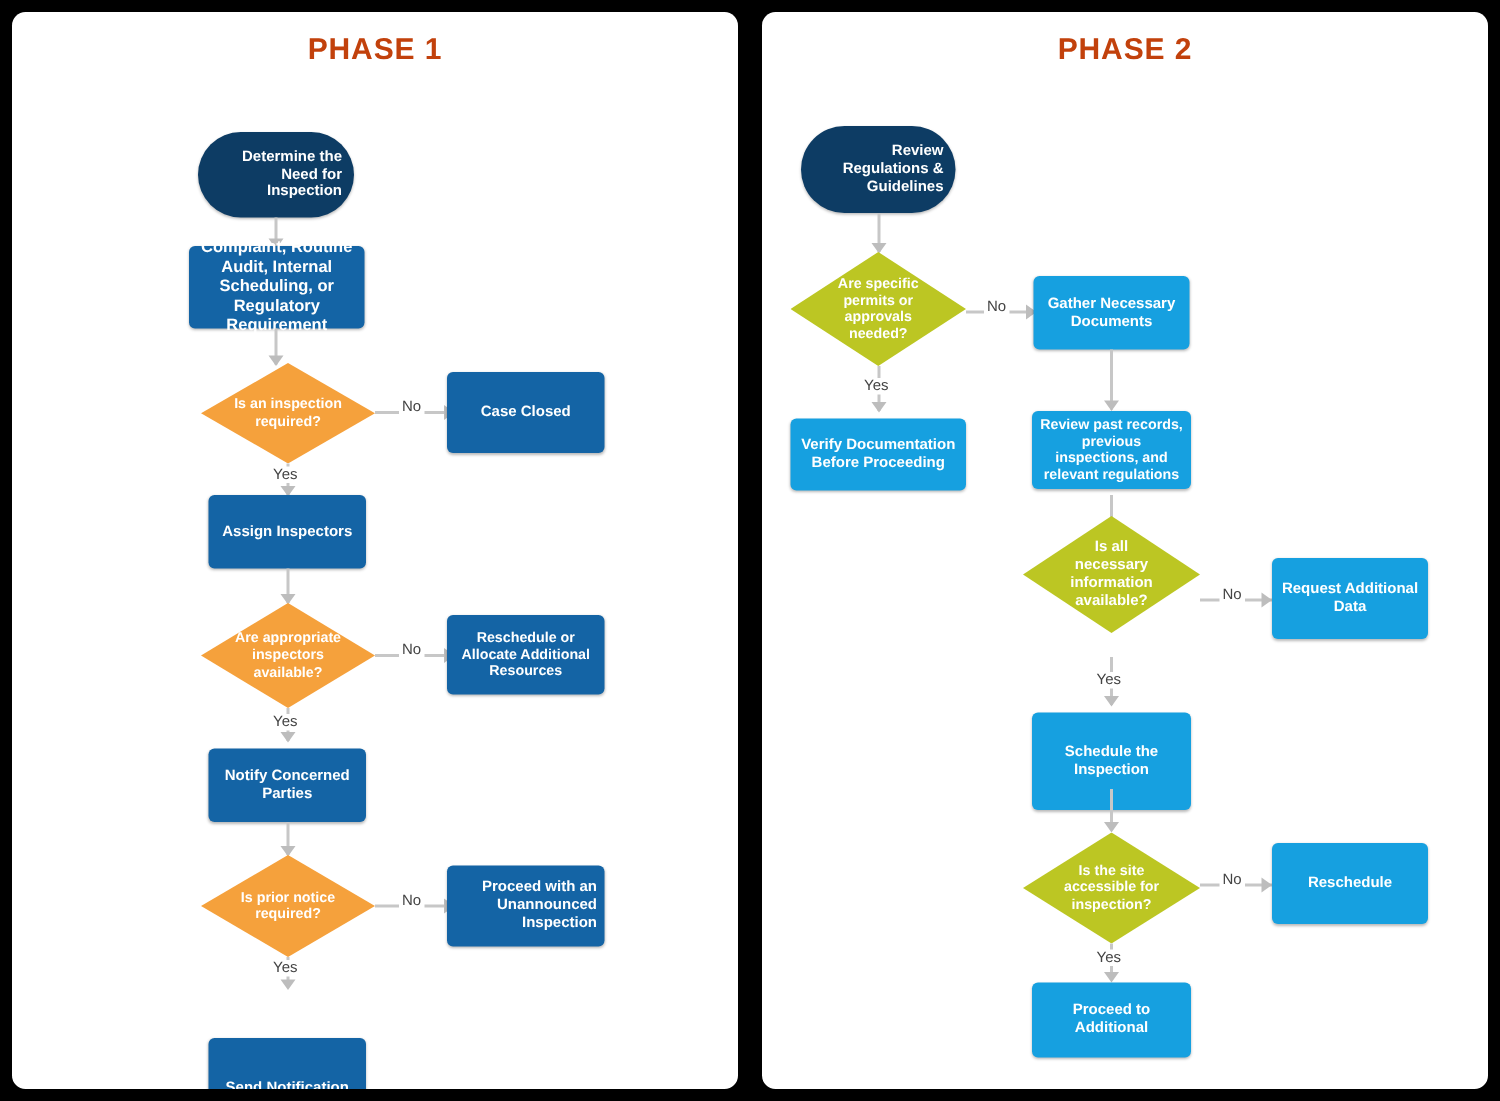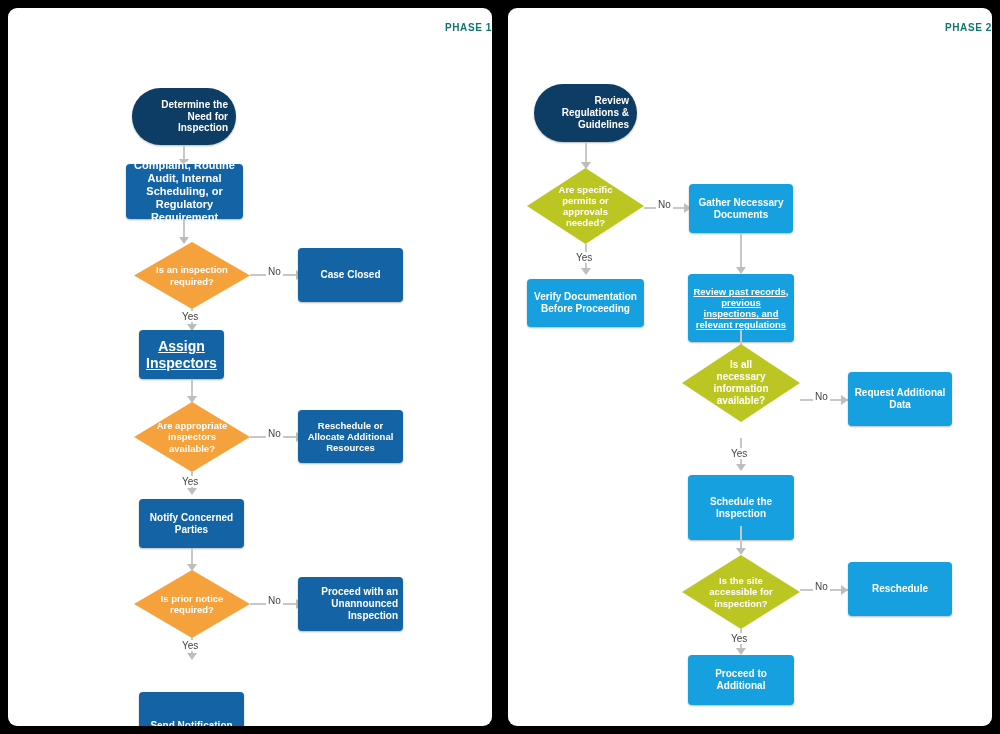--- a/index.html
+++ b/index.html
@@ -5,22 +5,22 @@
 <style>
   html,body{margin:0;padding:0;background:#000;}
   body{width:1000px;height:734px;font-family:"Liberation Sans",sans-serif;overflow:hidden;}
   #canvas{position:relative;width:1000px;height:734px;background:#000;}
 
   .panel{position:absolute;background:#fff;border-radius:9px;overflow:hidden;}
   #panel-1{left:8px;top:8px;width:484px;height:718px;}
   #panel-2{left:508px;top:8px;width:484px;height:718px;}
 
   .phase-title{
-    position:absolute;top:14px;left:0;width:100%;text-align:right;
-    font-size:10px;font-weight:bold;color:#0f766e;letter-spacing:.6px;
+    position:absolute;top:14px;left:0;width:100%;text-align:center;
+    font-size:20px;font-weight:bold;color:#c2410c;letter-spacing:.6px;
   }
 
   
   .node{
     position:absolute;display:flex;align-items:center;justify-content:center;
     text-align:center;color:#fff;font-weight:bold;line-height:1.18;
     box-sizing:border-box;
   }
   .proc{border-radius:4px;padding:3px 5px;
         box-shadow:0 1px 2px rgba(0,0,0,.28);}
@@ -78,21 +78,21 @@
     <div class="arrow-r" style="left:288px;top:262px;"></div>
     <div class="elabel" style="left:258px;top:258px;">No</div>
     <div class="node proc c-blue1" style="left:290px;top:240px;width:105px;height:54px;font-size:10px;">
       <span>Case Closed</span>
     </div>
 
     <div class="vline" style="left:183px;top:301px;height:21px;"></div>
     <div class="arrow-d" style="left:179px;top:316px;"></div>
     <div class="elabel" style="left:172px;top:303px;">Yes</div>
 
-    <div class="node proc c-blue1" style="left:131px;top:322px;width:85px;height:49px;font-size:14px;text-decoration:underline;">
+    <div class="node proc c-blue1" style="left:131px;top:322px;width:105px;height:49px;font-size:10px;">
       <span>Assign Inspectors</span>
     </div>
     <div class="vline" style="left:183px;top:371px;height:23px;"></div>
     <div class="arrow-d" style="left:179px;top:388px;"></div>
 
     <div class="node dec" style="left:126px;top:394px;width:116px;height:70px;font-size:9.5px;">
       <svg class="dshape" viewBox="0 0 116 70" preserveAspectRatio="none">
         <polygon points="58,0 116,35 58,70 0,35" fill="#f5a13c"></polygon>
       </svg>
       <span class="dtext">Are appropriate inspectors available?</span>
@@ -159,21 +159,21 @@
 
     <div class="vline" style="left:77px;top:236px;height:30px;"></div>
     <div class="arrow-d" style="left:73px;top:260px;"></div>
     <div class="elabel" style="left:66px;top:244px;">Yes</div>
     <div class="node proc c-blue2" style="left:19px;top:271px;width:117px;height:48px;font-size:10px;">
       <span>Verify Documentation Before Proceeding</span>
     </div>
 
     <div class="vline" style="left:232px;top:225px;height:40px;"></div>
     <div class="arrow-d" style="left:228px;top:259px;"></div>
-    <div class="node proc c-blue2" style="left:180px;top:266px;width:106px;height:68px;font-size:9.5px;text-decoration:underline;">
+    <div class="node proc c-blue2" style="left:180px;top:266px;width:106px;height:52px;font-size:9.5px;">
       <span>Review past records, previous inspections, and relevant regulations</span>
     </div>
     <div class="vline" style="left:232px;top:322px;height:29px;"></div>
     <div class="arrow-d" style="left:228px;top:345px;"></div>
 
     <div class="node dec" style="left:174px;top:336px;width:118px;height:78px;font-size:10px;">
       <svg class="dshape" viewBox="0 0 118 78" preserveAspectRatio="none">
         <polygon points="59,0 118,39 59,78 0,39" fill="#bcc623"></polygon>
       </svg>
       <span class="dtext">Is all necessary information available?</span>

